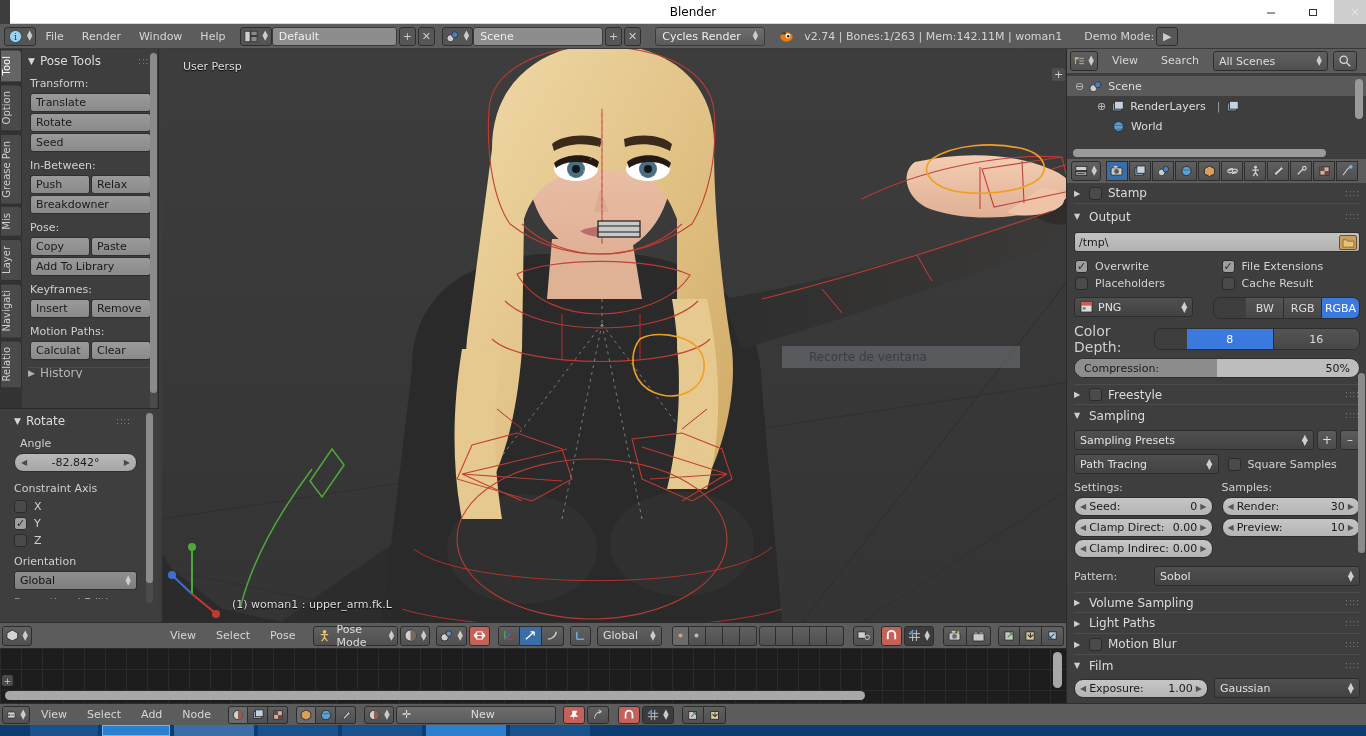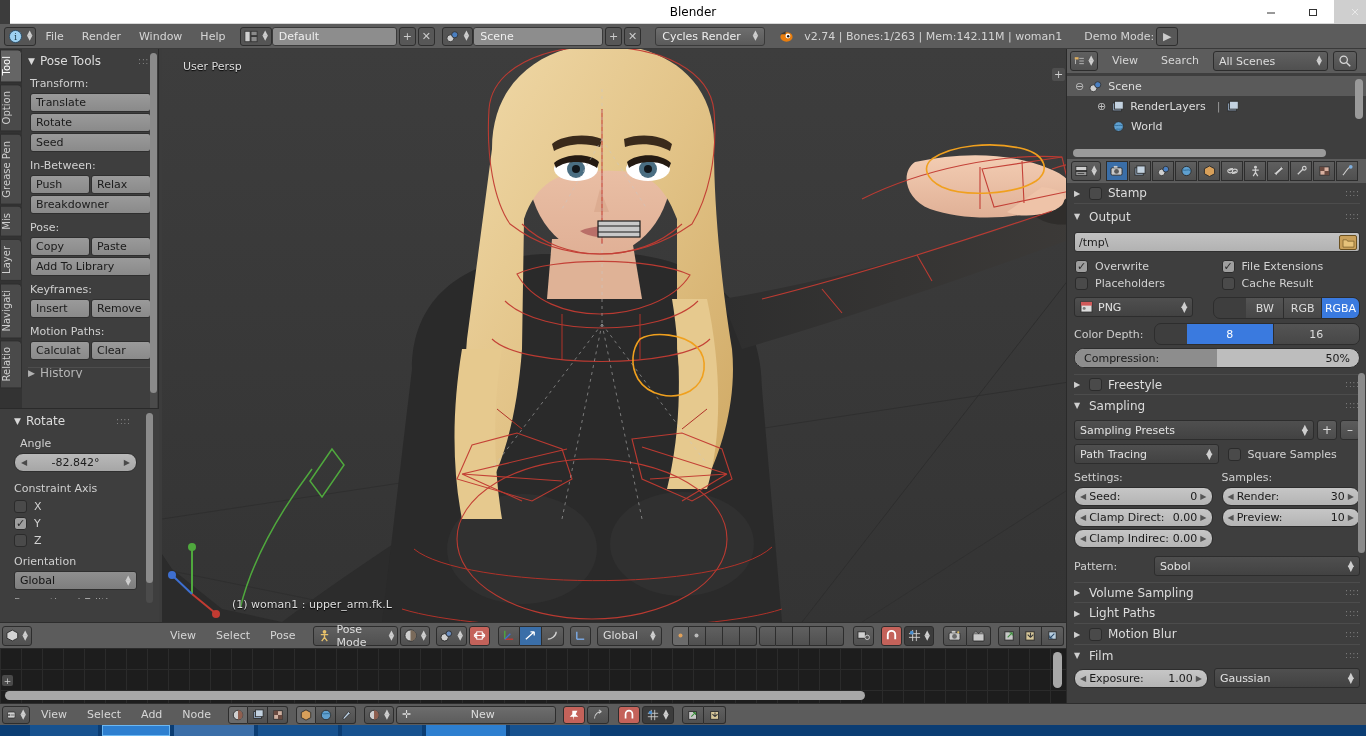--- a/index.html
+++ b/index.html
@@ -205,21 +205,21 @@
   .slider span { position:relative; z-index:2; }
   .numf { height:19px; border-radius:9px; border:1px solid #2d2d2d;
     background:linear-gradient(#c6c6c6,#b4b4b4); display:flex;
     align-items:center; padding:0 5px; color:#1a1a1a; font-size:11px; gap:3px;
     margin-bottom:2px; }
   .numf .a { color:#555; font-size:8px; }
   .numf .n { margin-left:auto; }
   .lbl { font-size:11px; color:#cfcfcf; margin:3px 0 3px 0; }
   .rowflex { display:flex; gap:5px; align-items:center; }
   .depthrow { display:flex; align-items:center; gap:6px; margin:3px 0; }
-  .depthrow .t { font-size:11px; color:#cfcfcf; width:74px; }
+  .depthrow .t { font-size:14px; color:#cfcfcf; width:74px; }
   .sq2 { width:20px; height:20px; border:1px solid #2d2d2d; border-radius:3px;
     background:linear-gradient(#5c5c5c,#4c4c4c); display:flex;
     align-items:center; justify-content:center; color:#ddd; font-size:12px; }
   .pr-scroll { position:absolute; right:2px; top:190px; width:7px; height:180px;
     background:#8b8b8b; border-radius:4px; }
 
   
   #taskbar { position:absolute; left:0; top:725px; width:1366px; height:11px;
     background:#0b3d73; display:flex; align-items:flex-start; gap:4px;
     padding-left:30px; }
@@ -559,20 +559,21 @@
         <line x1="30" y1="545" x2="12" y2="528" stroke="#3e6fd0"></line>
       </g>
       <circle cx="30" cy="498" r="4" fill="#4fa83d"></circle>
       <circle cx="54" cy="565" r="4" fill="#c23b32"></circle>
       <circle cx="10" cy="526" r="4" fill="#3e6fd0"></circle>
     </svg>
 
     <div class="vp-text" style="left:21px;top:11px">User Persp</div>
     <div class="vp-text" style="left:70px;top:549px">(1) woman1 : upper_arm.fk.L</div>
     <div class="vp-plus">+</div>
+    <div class="snip">Recorte de ventana</div>
   </div>
 
   <div id="toolhdr">
     <div class="hb" style="width:30px">
       <svg width="13" height="13" viewBox="0 0 14 14">
           <path d="M7 1 L13 4.2 L13 10 L7 13 L1 10 L1 4.2 Z" fill="#d4d4d4" stroke="#2b2b2b"></path>
         </svg>
       <span class="updown">
           <b>▲</b>
           <b>▼</b>

